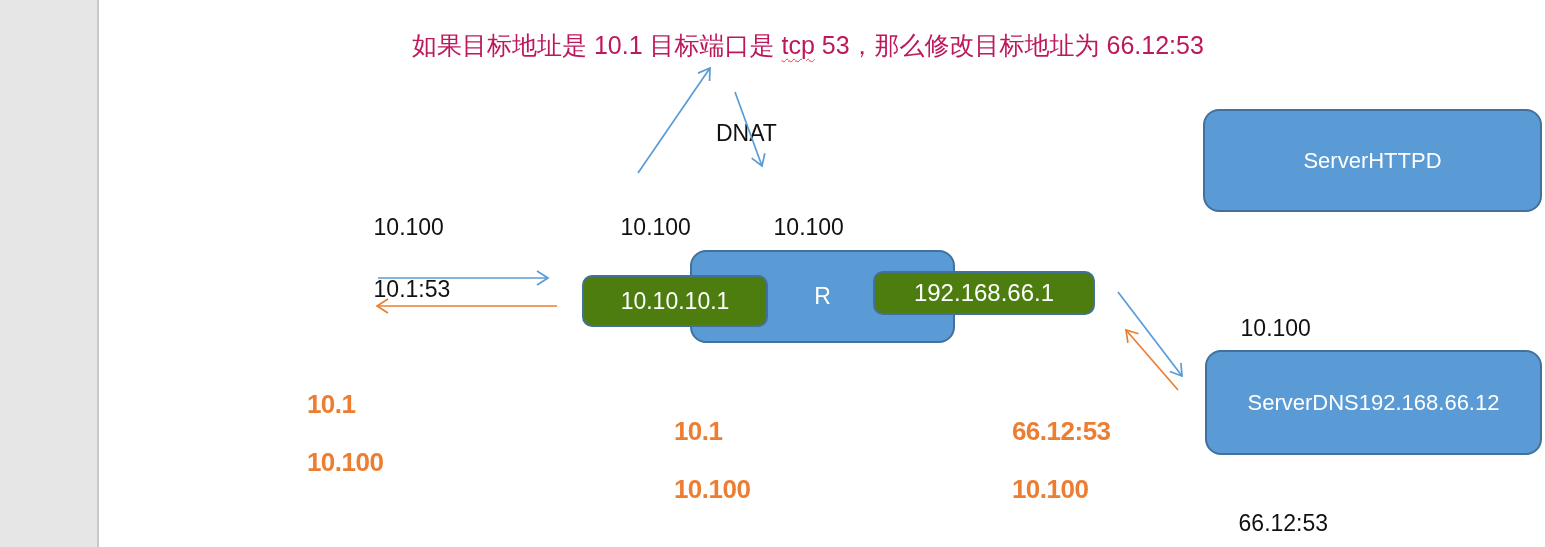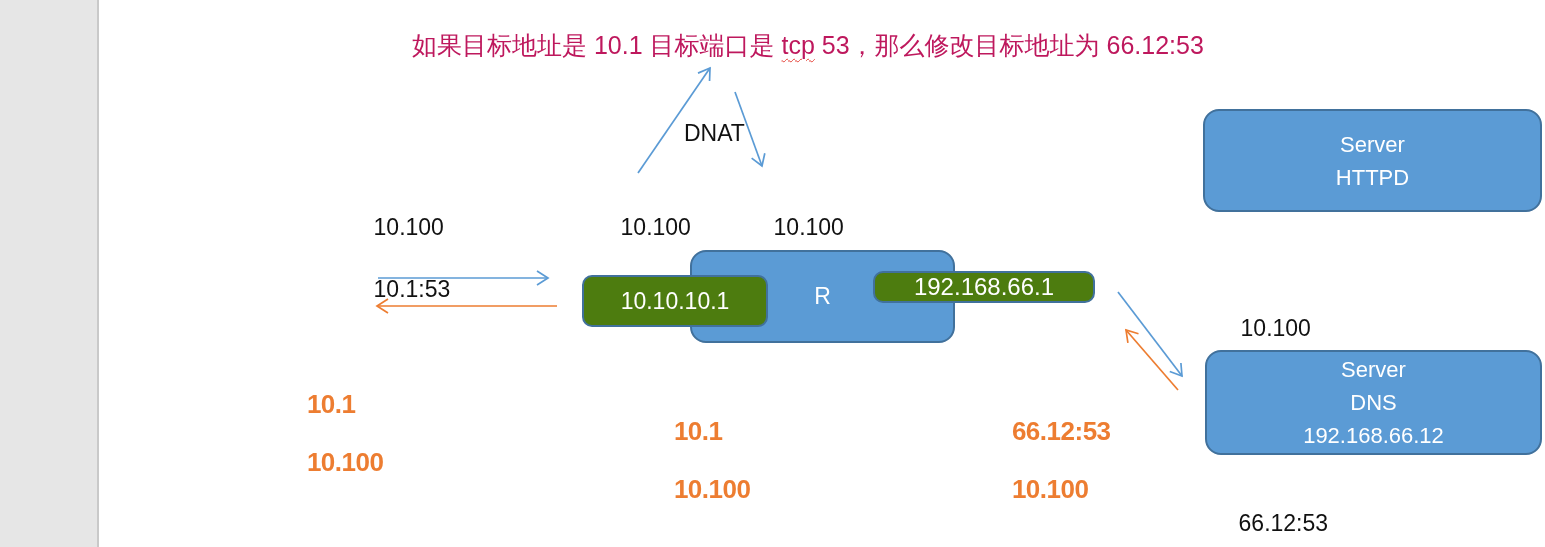--- a/index.html
+++ b/index.html
@@ -9,47 +9,47 @@
     font-family:"Liberation Sans","DejaVu Sans",sans-serif;
   }
   .gray-strip{
     position:absolute;left:0;top:0;width:99px;height:547px;
     background:#e6e6e6;border-right:2px solid #c9c9c9;box-sizing:border-box;
   }
   
   .node{
     position:absolute;background:#5b9bd5;border:2px solid #41719c;
     border-radius:16px;box-sizing:border-box;color:#ffffff;
-    display:flex;flex-direction:column;align-items:center;justify-content:center;
+    display:flex;flex-direction:row;align-items:center;justify-content:center;
     text-align:right;
   }
   .node .ln{display:block;}
   .iface{
     position:absolute;background:#4d7c0f;border:2px solid #41719c;
     border-radius:10px;box-sizing:border-box;color:#ffffff;
     display:flex;align-items:center;justify-content:center;text-align:center;
   }
   #client-box{left:1px;top:250px;width:336px;height:100px;font-size:24px;line-height:32px;}
   #router-box{left:690px;top:250px;width:265px;height:93px;font-size:23px;z-index:1;}
   #iface-left{left:582px;top:275px;width:186px;height:52px;font-size:23px;z-index:2;}
-  #iface-right{left:873px;top:271px;width:222px;height:32px;font-size:24px;z-index:2;}
+  #iface-right{left:873px;top:271px;width:222px;height:44px;font-size:24px;z-index:2;}
   #httpd-box{left:1203px;top:109px;width:339px;height:103px;font-size:22px;line-height:33px;}
   #dns-box{left:1205px;top:350px;width:337px;height:105px;font-size:22px;line-height:33px;}
   
   #title{
     position:absolute;left:412px;top:29px;font-size:25px;color:#be185d;
     white-space:pre;
   }
   #title .squiggle{
     text-decoration-line:underline;text-decoration-style:wavy;
     text-decoration-color:#e5433a;text-decoration-thickness:1px;
     text-underline-offset:4px;
   }
   #dnat-label{
-    position:absolute;left:684px;top:120px;font-size:23px;color:#111111;
+    position:absolute;left:716px;top:120px;font-size:23px;color:#111111;
   }
   
   .pkt{
     position:absolute;font-size:23px;line-height:31px;color:#111111;
     white-space:pre;
   }
   #pkt-a{left:348px;top:181px;}
   #pkt-b{left:595px;top:181px;}
   #pkt-c{left:748px;top:181px;}
   #pkt-d{left:1215px;top:282px;}

